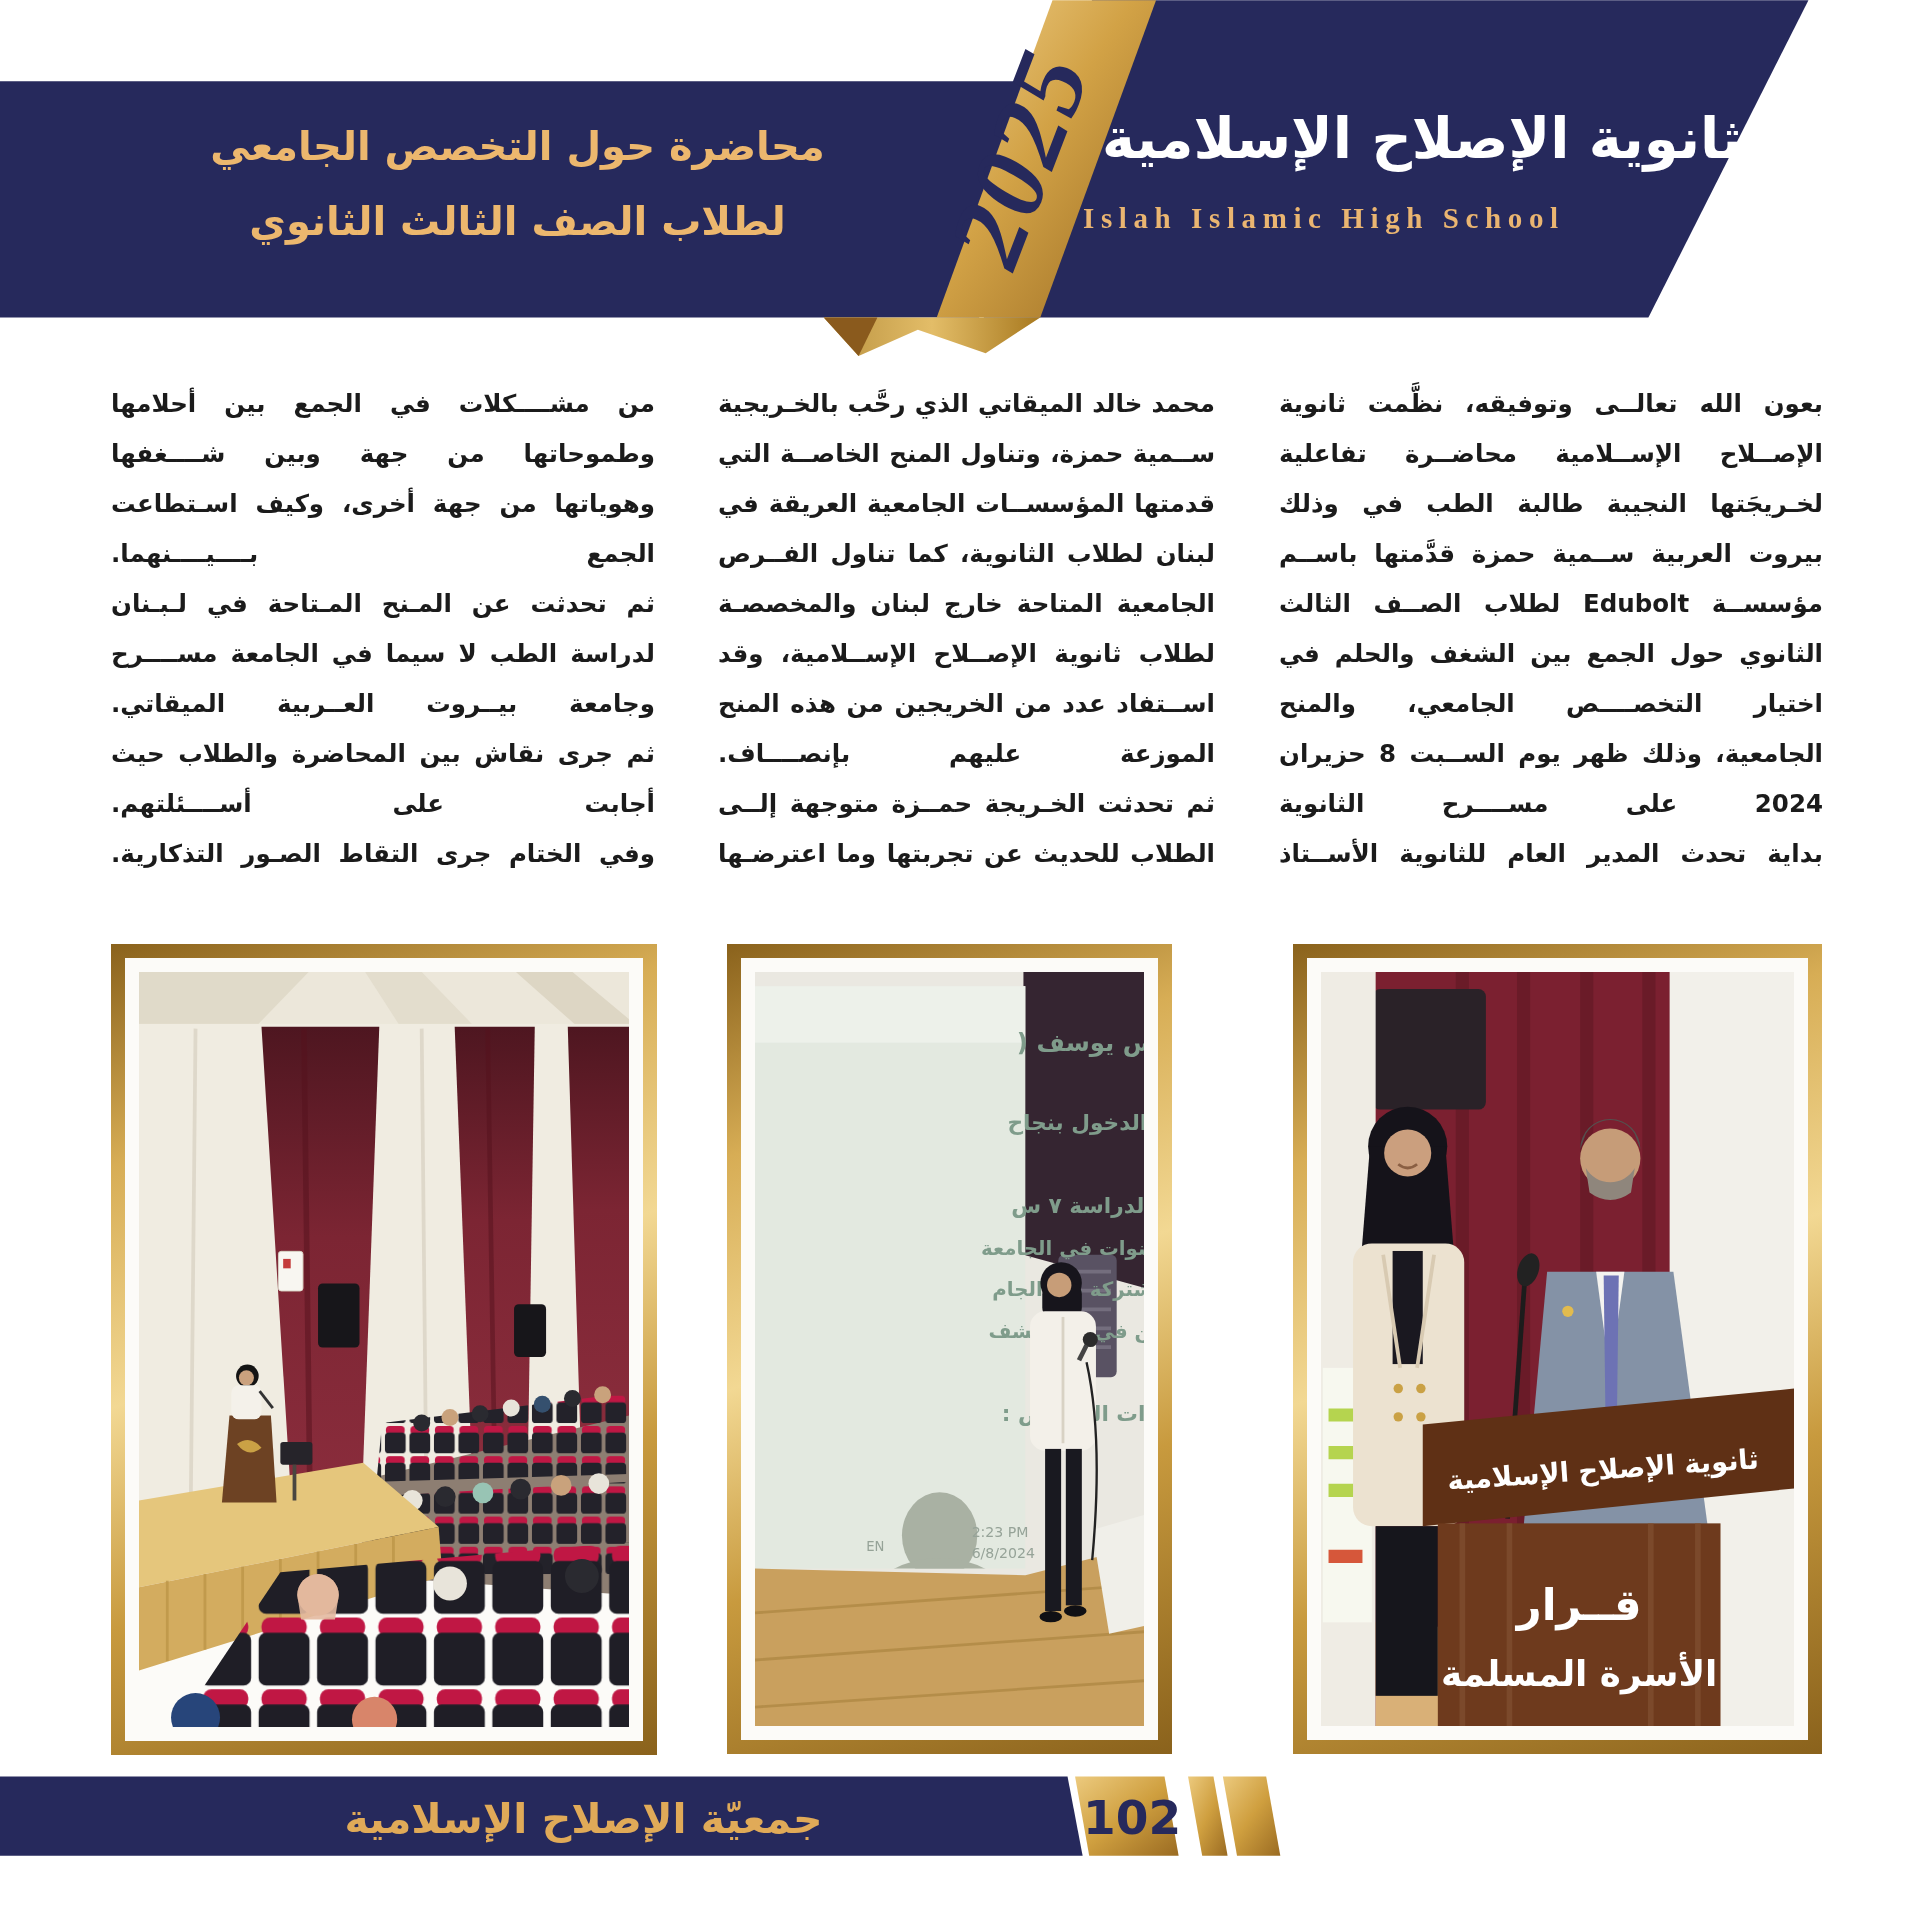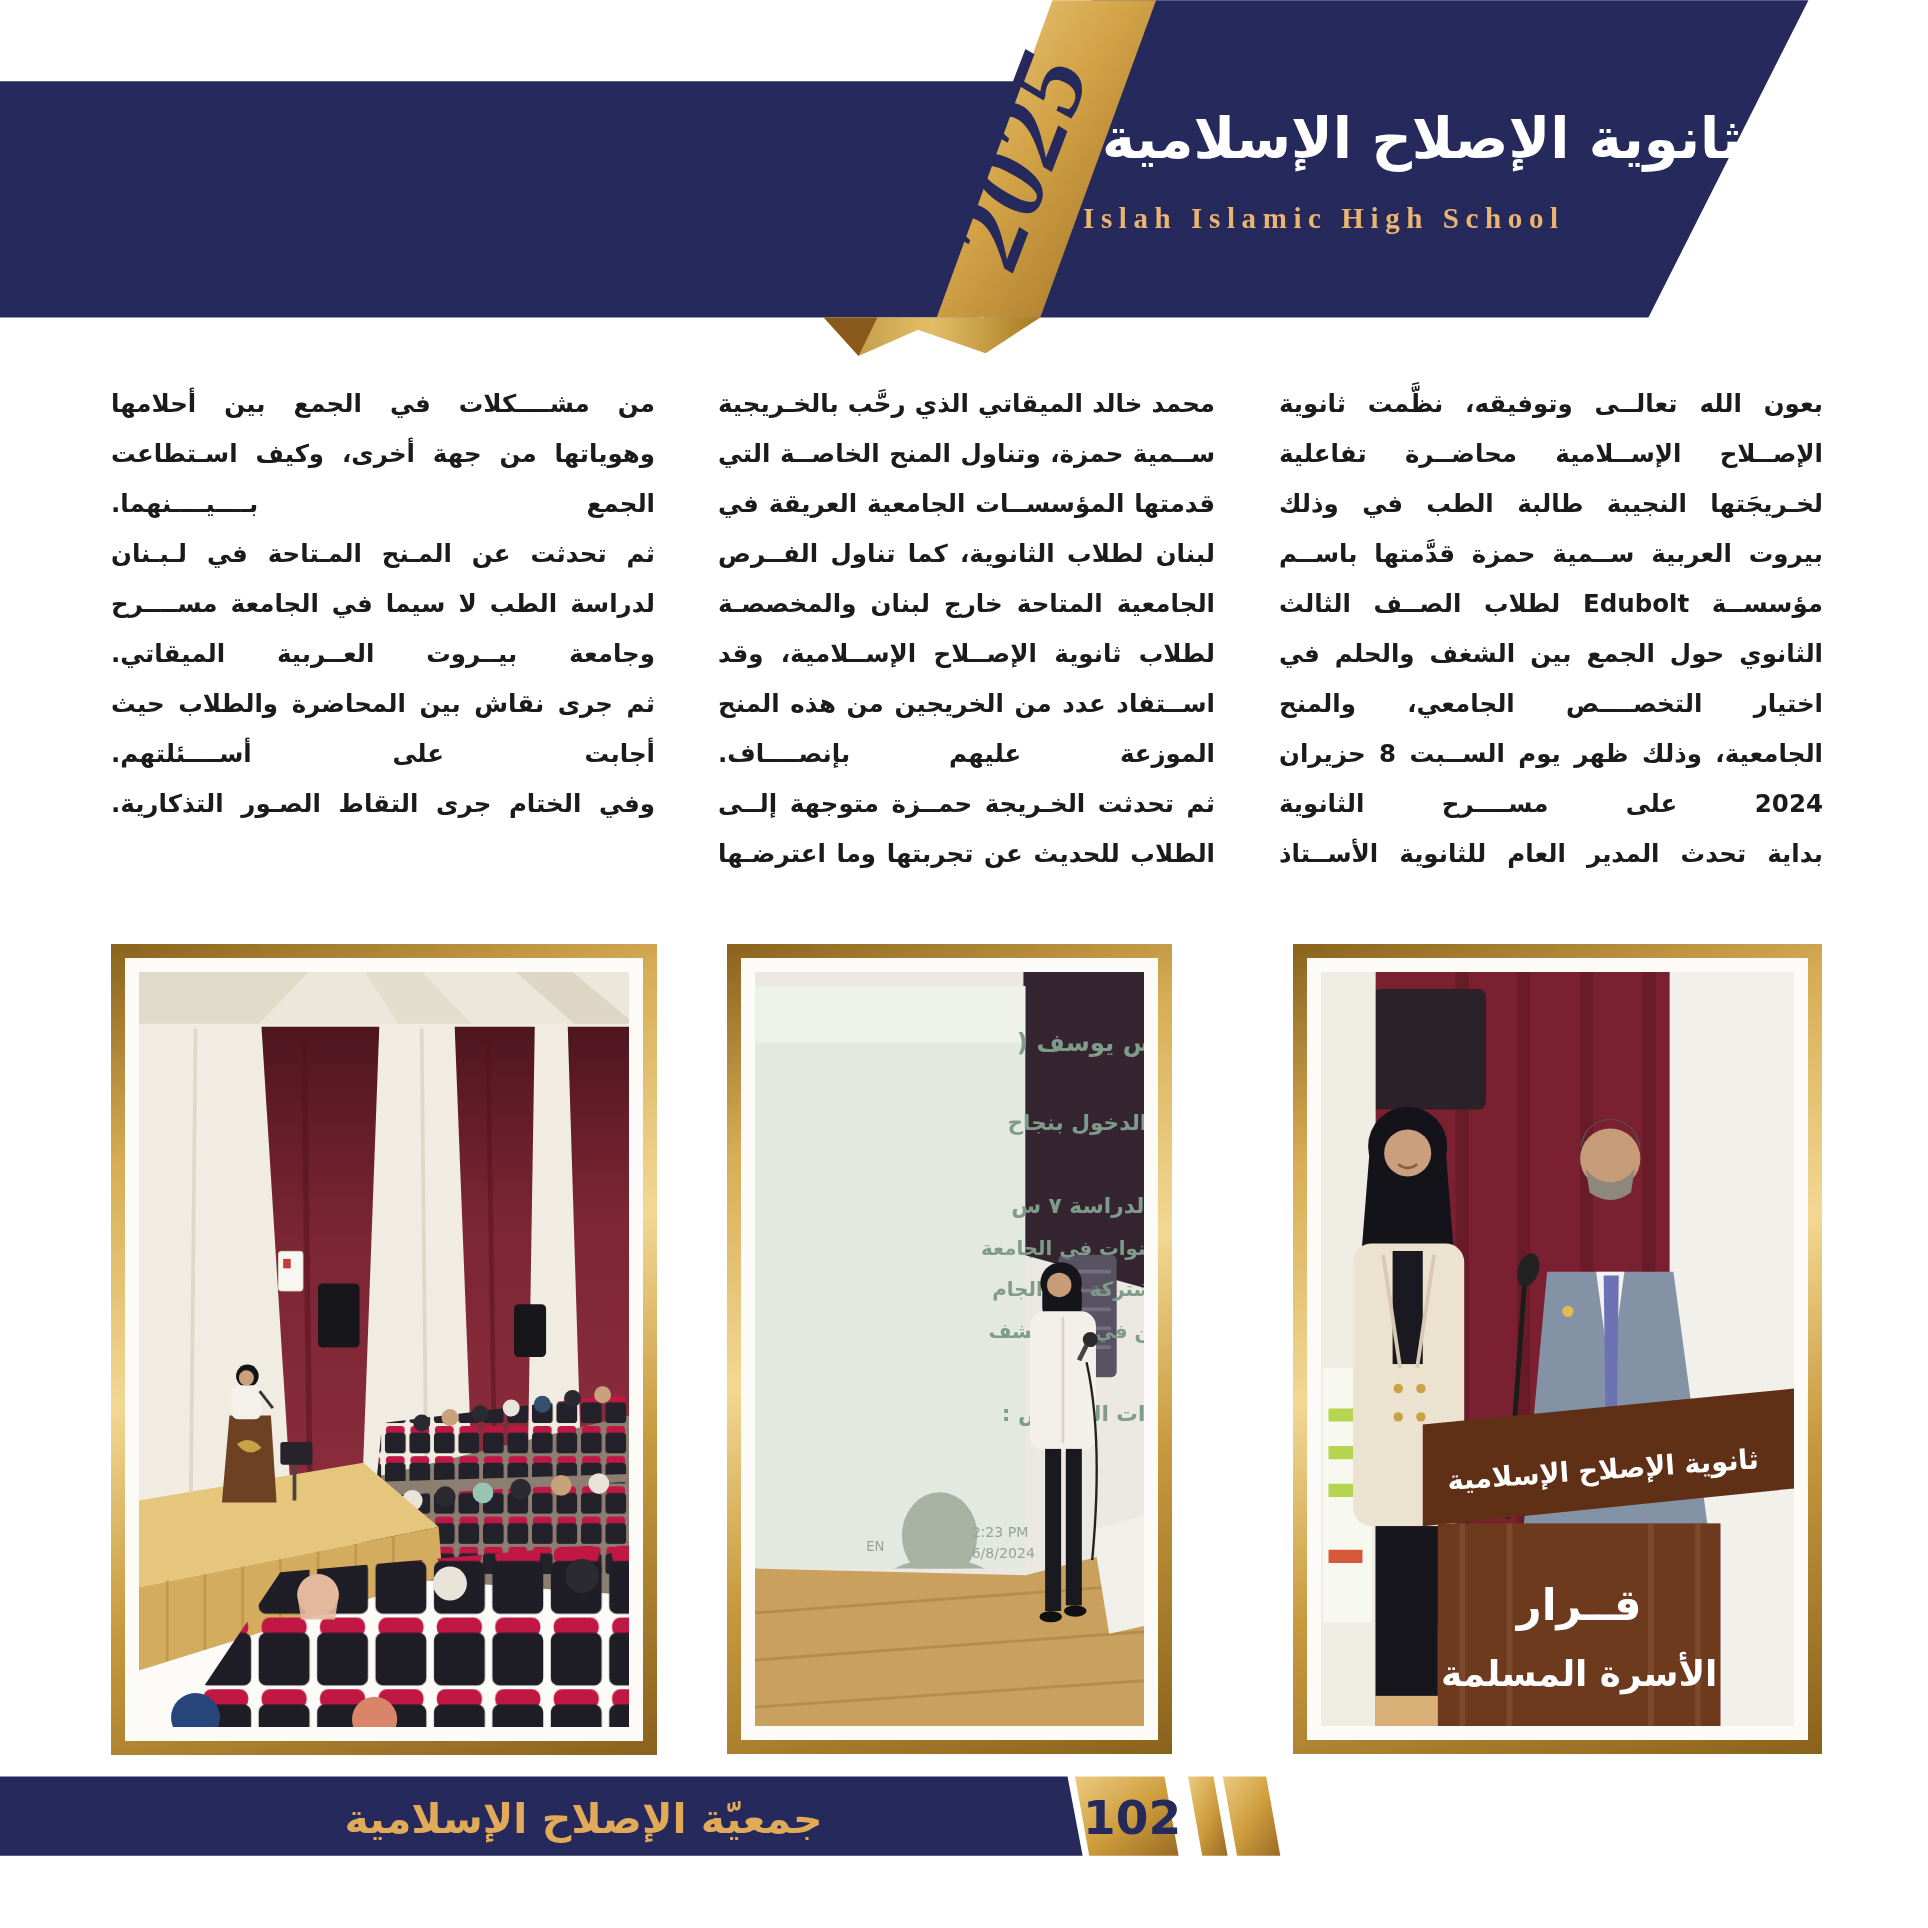--- a/index.html
+++ b/index.html
@@ -59,20 +59,24 @@
     <polygon points="0,86 1140,86 1040,337 0,337" fill="#26295c"></polygon>
 
     <polygon points="1160,0 1921,0 1751,337 1045,337" fill="#26295c"></polygon>
 
     <polygon points="1118,0 1228,0 1105,337 995,337" fill="url(#gold)"></polygon>
 
     <polygon points="875,337 912,378 975,350 1047,375 1105,337" fill="url(#goldTail)"></polygon>
     <polygon points="875,337 912,378 932,337" fill="#8a5a1d"></polygon>
   </svg>
 
+  <div class="abs hdr-title">
+    <div>محاضرة حول التخصص الجامعي</div>
+    <div>لطلاب الصف الثالث الثانوي</div>
+  </div>
 
   <div class="abs logo-ar">ثانوية الإصلاح الإسلامية</div>
   <div class="abs logo-en">Islah Islamic High School</div>
   <div class="abs year">2025</div>
 
   <div class="abs col" style="left:1279px;width:544px">
     <div class="ln">بعون الله تعالــى وتوفيقه، نظَّمت ثانوية</div>
     <div class="ln">الإصــلاح الإســلامية محاضــرة تفاعلية</div>
     <div class="ln">لخـريجَتها النجيبة طالبة الطب في وذلك</div>
     <div class="ln">بيروت العربية ســمية حمزة قدَّمتها باســم</div>
@@ -92,20 +96,21 @@
     <div class="ln">الجامعية المتاحة خارج لبنان والمخصصـة</div>
     <div class="ln">لطلاب ثانوية الإصــلاح الإســلامية، وقد</div>
     <div class="ln">اســتفاد عدد من الخريجين من هذه المنح</div>
     <div class="ln">الموزعة عليهم بإنصــــاف.</div>
     <div class="ln">ثم تحدثت الخـريجة حمــزة متوجهة إلــى</div>
     <div class="ln">الطلاب للحديث عن تجربتها وما اعترضـها</div>
   </div>
 
   <div class="abs col" style="left:111px;width:544px">
     <div class="ln">من مشــــكلات في الجمع بين أحلامها</div>
+    <div class="ln">وطموحاتها من جهة وبين شــــغفها</div>
     <div class="ln">وهوياتها من جهة أخرى، وكيف اسـتطاعت</div>
     <div class="ln">الجمع بــــيــــنهما.</div>
     <div class="ln">ثم تحدثت عن المـنح المـتاحة في لـبـنان</div>
     <div class="ln">لدراسة الطب لا سيما في الجامعة مســــرح</div>
     <div class="ln">وجامعة بيــروت العــربية الميقاتي.</div>
     <div class="ln">ثم جرى نقاش بين المحاضرة والطلاب حيث</div>
     <div class="ln">أجابت على أســــئلتهم.</div>
     <div class="ln">وفي الختام جرى التقاط الصـور التذكارية.</div>
   </div>
 

